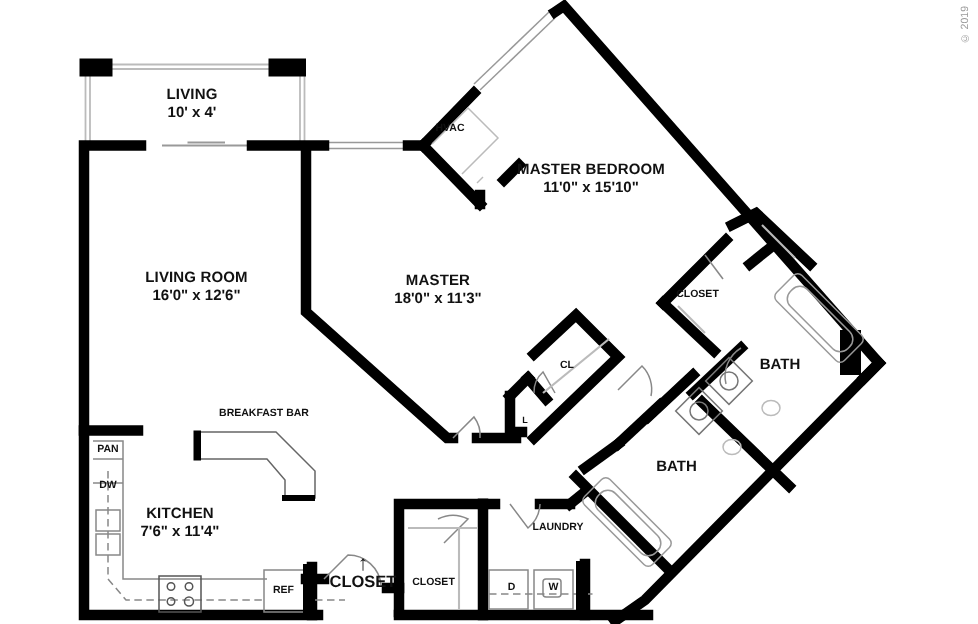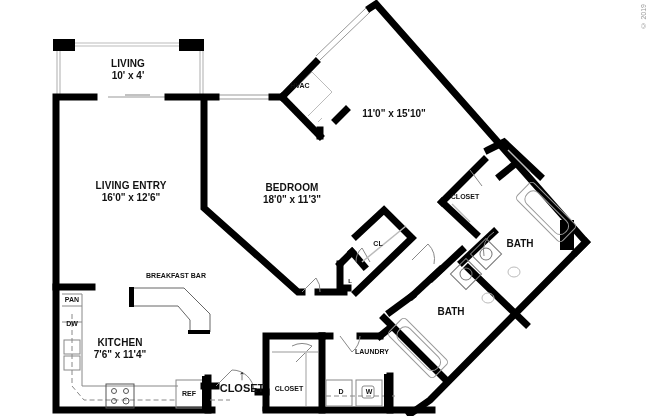--- a/index.html
+++ b/index.html
@@ -186,28 +186,29 @@
     <line x1="452" y1="204" x2="470" y2="222"></line>
     <line x1="508" y1="150" x2="530" y2="172"></line>
   </g>
 </svg>
 
 <div class="lbl" style="left:128px;top:58px">
   <span class="n">LIVING</span>
   <span class="d">10' x 4'</span>
 </div>
 <div class="lbl" style="left:394px;top:108px">
+  <span class="n">MASTER BEDROOM</span>
   <span class="d">11'0" x 15'10"</span>
 </div>
 <div class="lbl" style="left:131px;top:180px">
-  <span class="n">LIVING ENTRY</span>
+  <span class="n">LIVING ROOM</span>
   <span class="d">16'0" x 12'6"</span>
 </div>
 <div class="lbl" style="left:292px;top:182px">
-  <span class="n">BEDROOM</span>
+  <span class="n">MASTER</span>
   <span class="d">18'0" x 11'3"</span>
 </div>
 <div class="lbl" style="left:120px;top:337px">
   <span class="n">KITCHEN</span>
   <span class="d">7'6" x 11'4"</span>
 </div>
 
 <div class="lbl xs" style="left:300px;top:82px">HVAC</div>
 <div class="lbl xs" style="left:465px;top:193px">CLOSET</div>
 <div class="lbl" style="left:520px;top:238px;font-size:10px">BATH</div>

